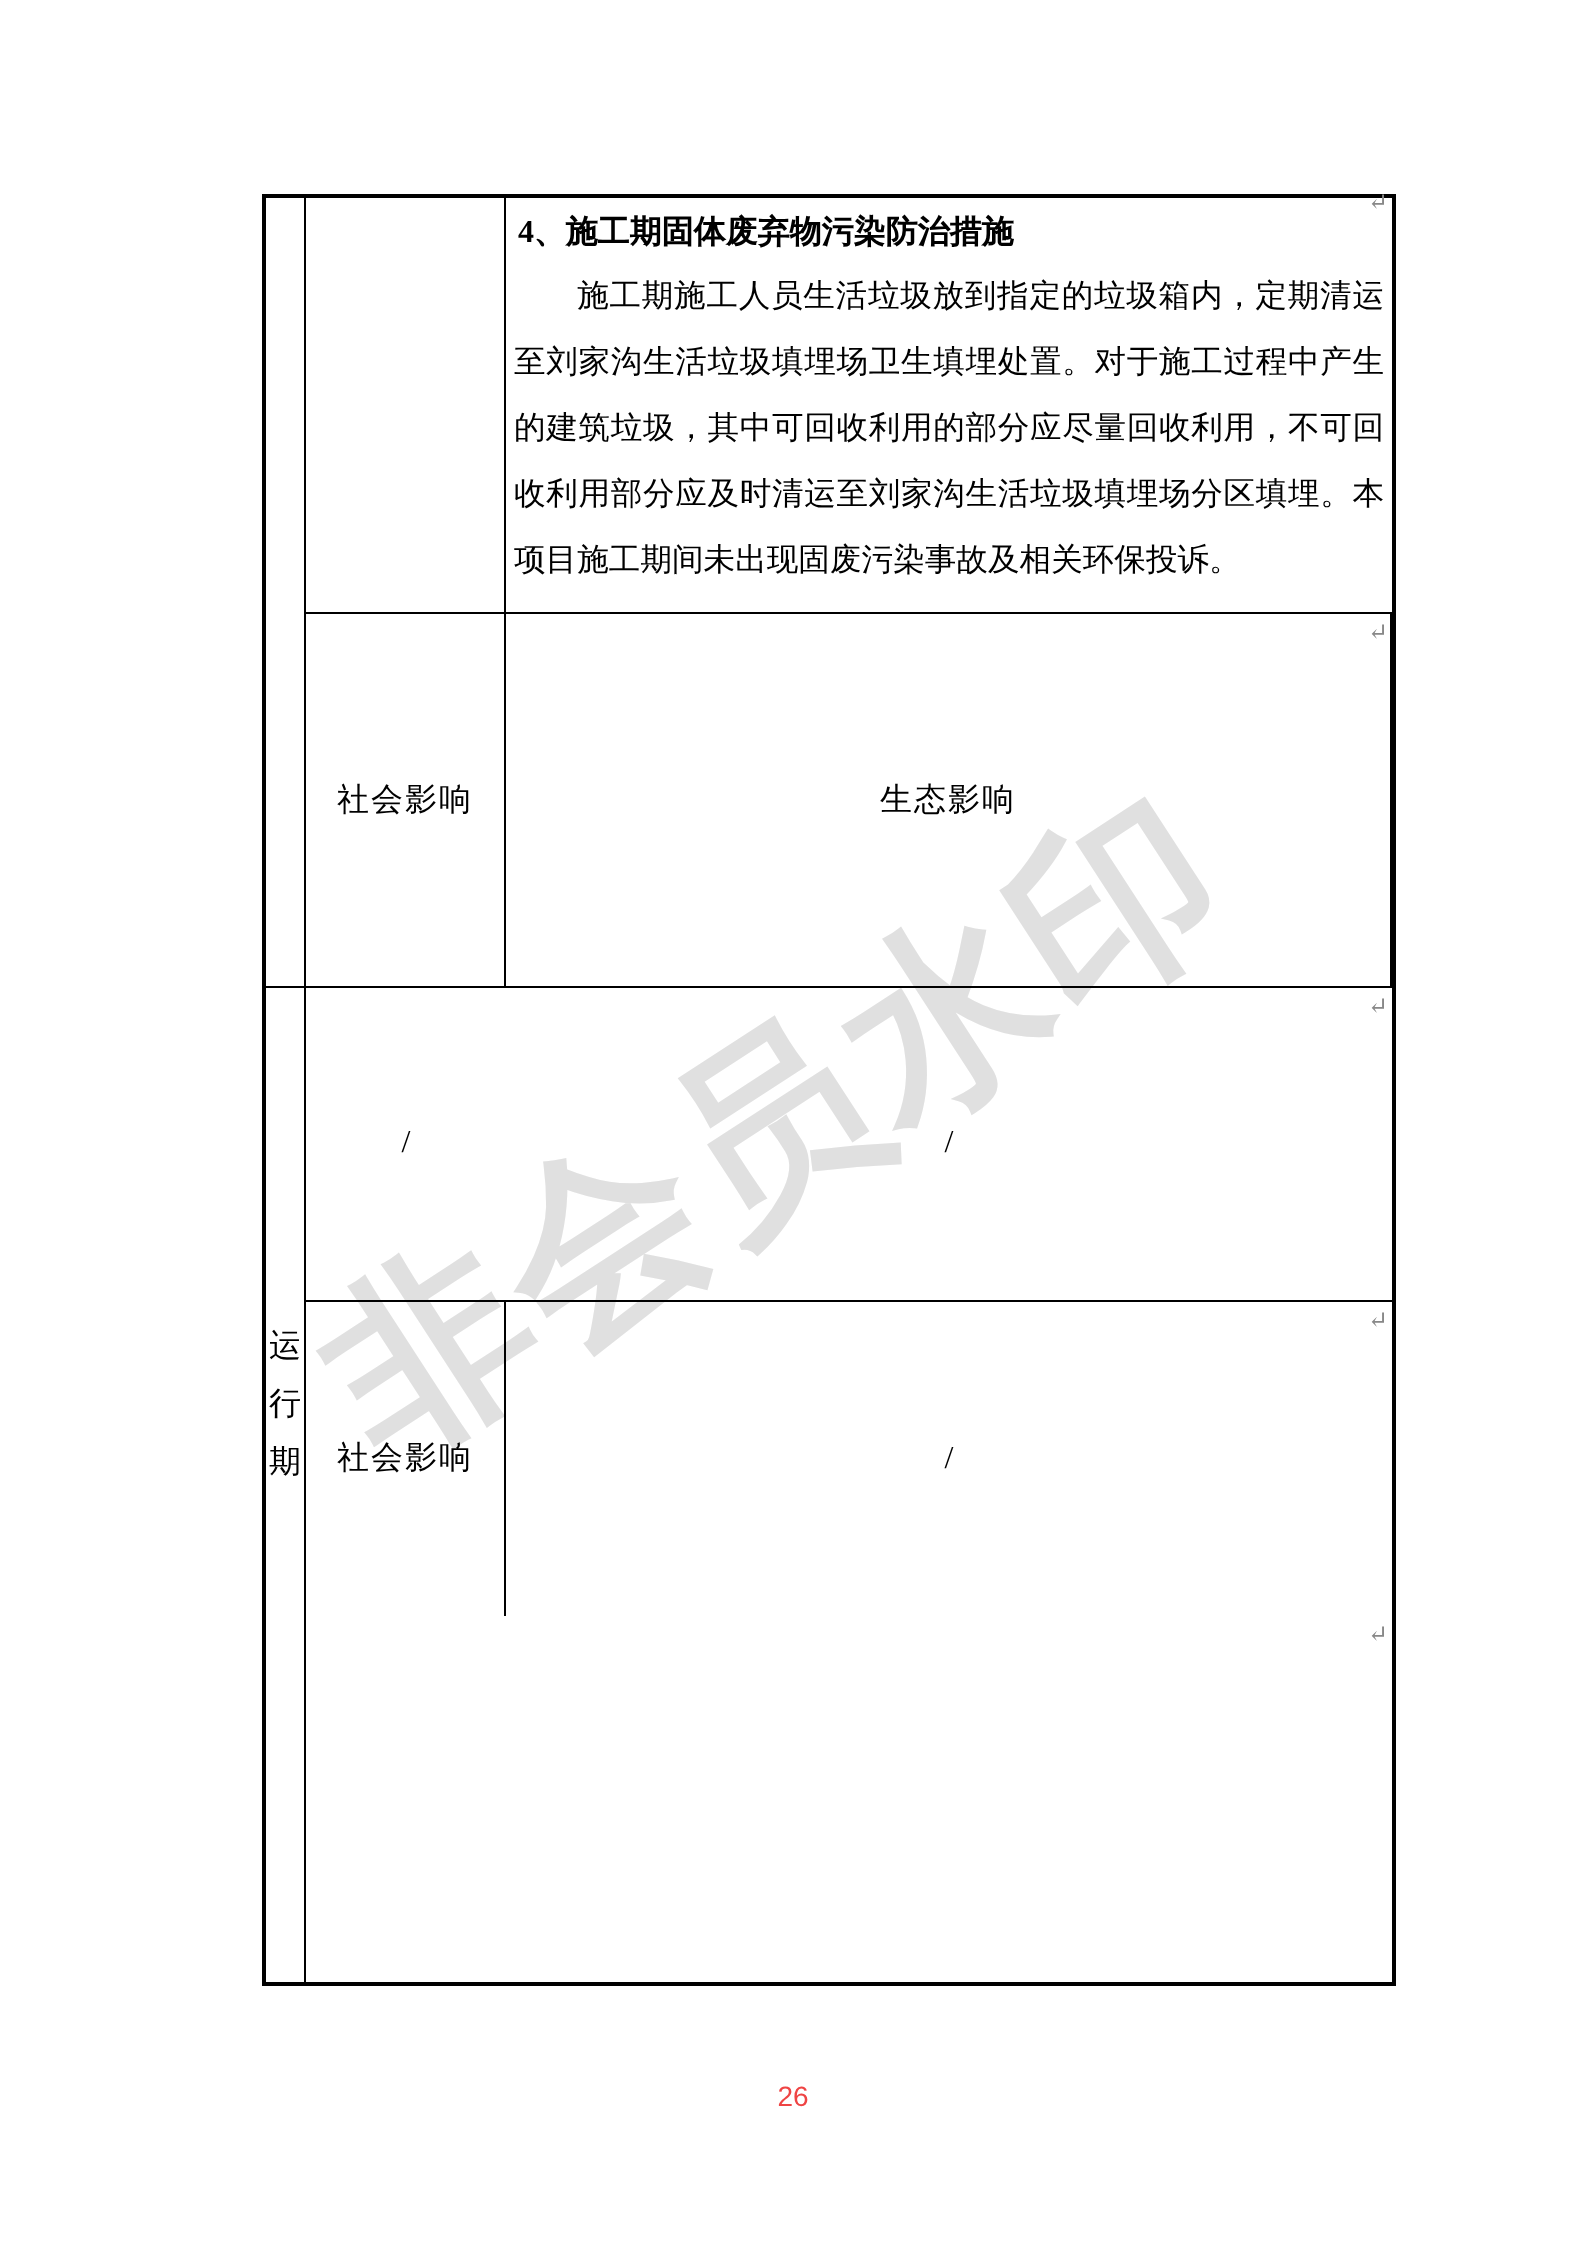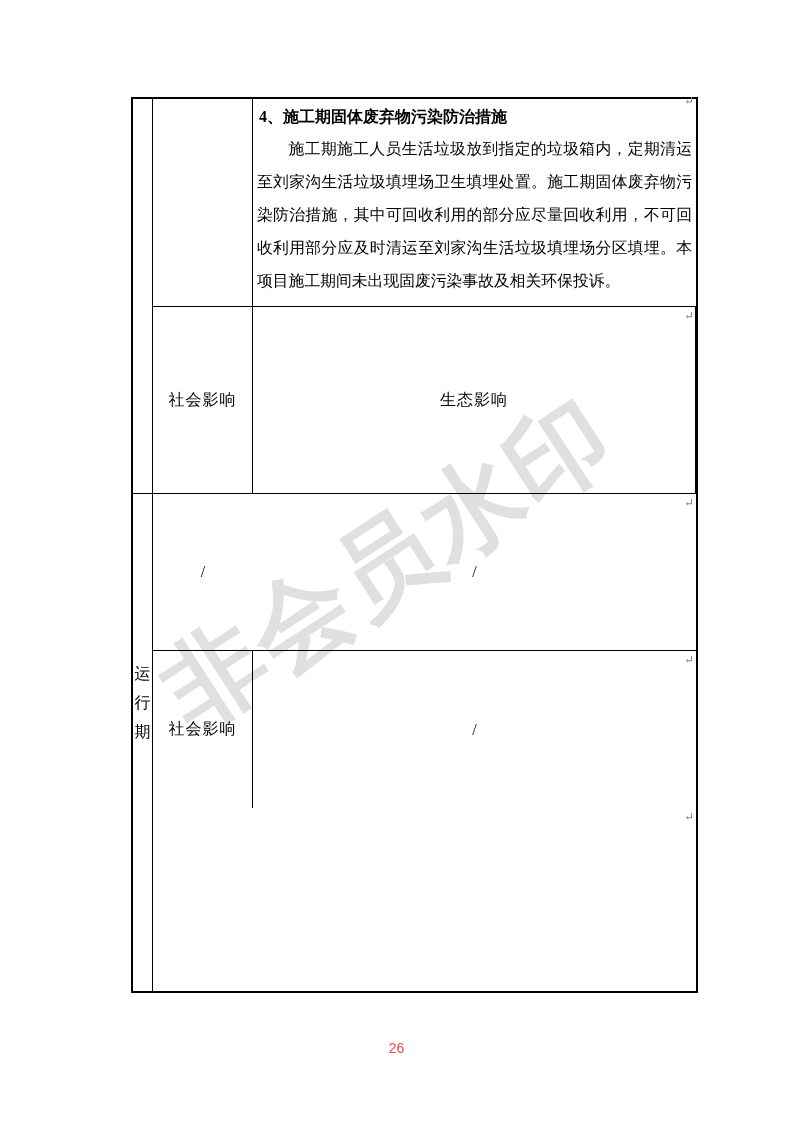--- a/index.html
+++ b/index.html
@@ -111,21 +111,21 @@
 
   <div class="watermark">非会员水印</div>
 
   <div class="doc-table">
 
     <div class="cell b-r b-b period-top"></div>
 
     <div class="cell b-r b-b label-cell"></div>
     <div class="cell b-b content-cell">
       <div class="heading">4、施工期固体废弃物污染防治措施</div>
-      <p>施工期施工人员生活垃圾放到指定的垃圾箱内，定期清运至刘家沟生活垃圾填埋场卫生填埋处置。施工期固体废弃物污染防治措施，其中可回收利用的部分应尽量回收利用，不可回收利用部分应及时清运至刘家沟生活垃圾填埋场分区填埋。本项目施工期间未出现固废污染事故及相关环保投诉。</p>
+      <p>施工期施工人员生活垃圾放到指定的垃圾箱内，定期清运至刘家沟生活垃圾填埋场卫生填埋处置。对于施工过程中产生的建筑垃圾，其中可回收利用的部分应尽量回收利用，不可回收利用部分应及时清运至刘家沟生活垃圾填埋场分区填埋。本项目施工期间未出现固废污染事故及相关环保投诉。</p>
     </div>
 
     <div class="cell b-r b-b label-cell">社会影响</div>
 
     <div class="cell b-r period-bottom">
       <div class="period-text">运行期</div>
     </div>
 
     <div class="cell b-r b-b label-cell">生态影响</div>
     <div class="cell b-b slash-cell">/</div>

